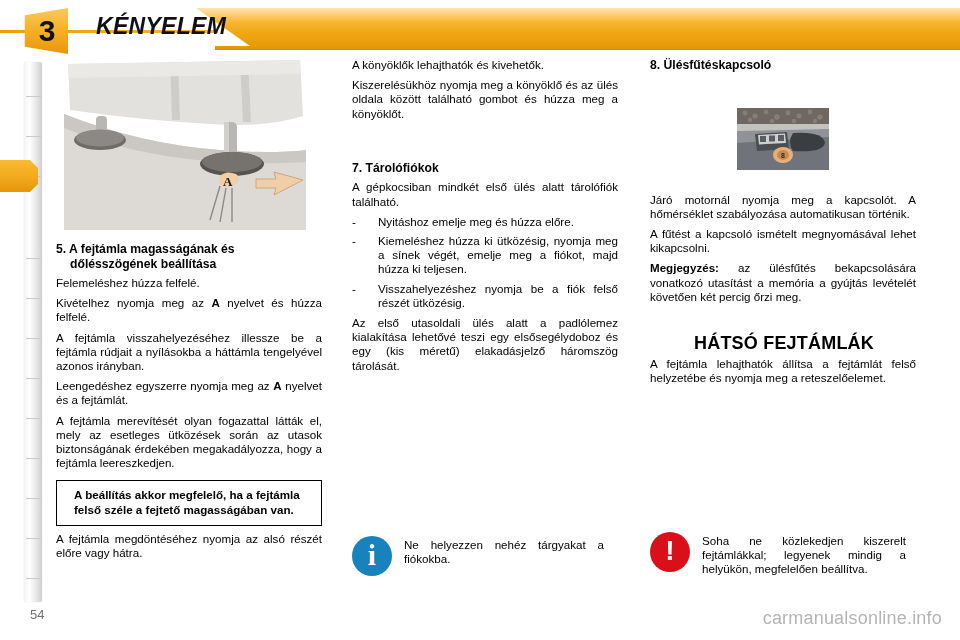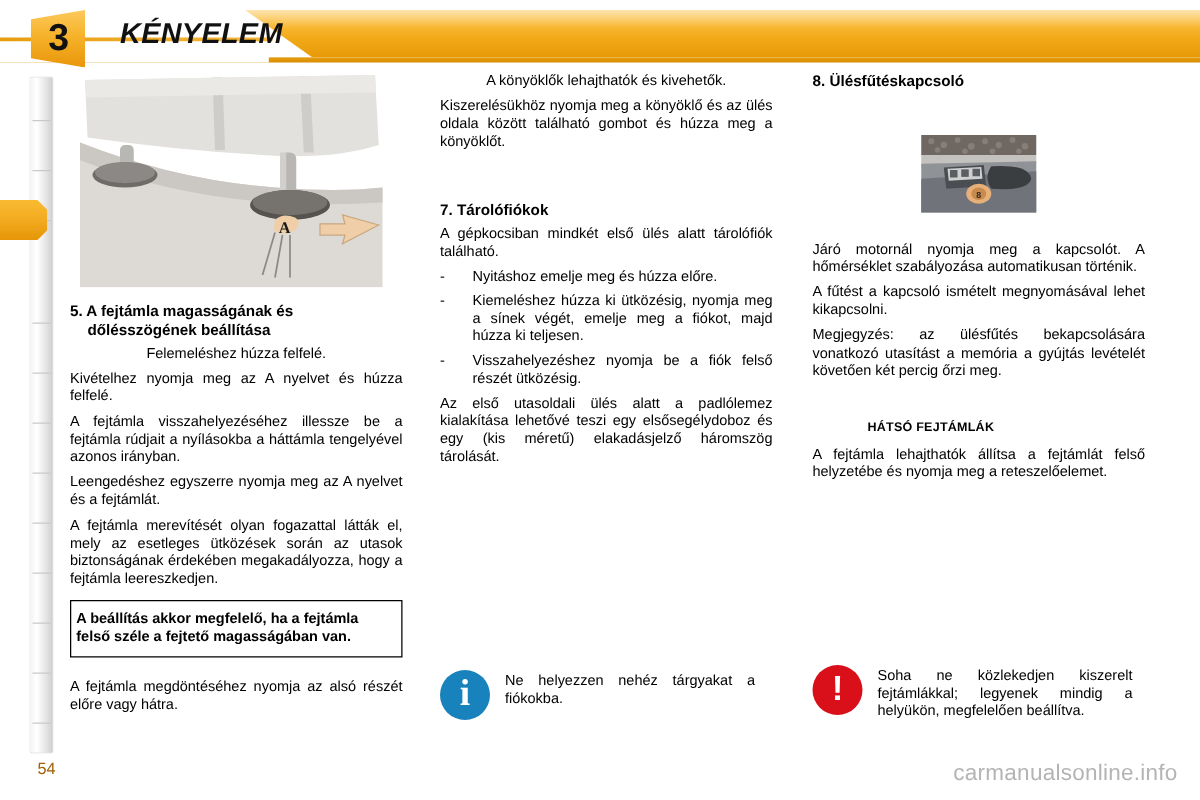--- a/index.html
+++ b/index.html
@@ -139,33 +139,33 @@
     font-size: 12.2px;
     font-weight: bold;
     margin: 0 0 5px 0;
     line-height: 14.5px;
   }
   h2.sec.hang {
     padding-left: 14px;
     text-indent: -14px;
   }
   h2.bigsec {
-    font-size: 10px;
+    font-size: 18px;
     font-weight: bold;
     margin: 0 0 7px 0;
     letter-spacing: 0.2px;
     padding-left: 44px;
   }
   p.body {
     margin: 0 0 6px 0;
     text-align: justify;
     hyphens: manual;
   }
   p.body.last { margin-bottom: 0; }
-  p.noj { text-align: center; }
+  p.noj { text-align: left; }
 
   ul.dashlist {
     list-style: none;
     margin: 0 0 6px 0;
     padding: 0;
   }
   ul.dashlist li {
     position: relative;
     padding-left: 26px;
     margin-bottom: 5px;
@@ -187,22 +187,22 @@
     margin: 0 0 12px 4px;
   }
   .photo-switch {
     width: 104px; height: 72px;
     margin: 30px auto 18px auto;
   }
 
   
   .notebox {
     border: 1.6px solid #000;
-    padding: 7px 9px 8px 4px;
-    margin: 10px 0 17px 0;
+    padding: 7px 9px 8px 17px;
+    margin: 10px 0 6px 0;
     font-weight: bold;
     line-height: 14.4px;
     font-size: 11.6px;
   }
   .notebox p { margin: 0; }
 
   
   .callout {
     position: absolute;
     display: flex;
@@ -235,31 +235,31 @@
     font-weight: bold;
     transform: translateY(-1px);
   }
   .icon-warn .glyph { font-family: "Liberation Sans", sans-serif; font-size: 28px; }
 
   
   .page-number {
     position: absolute;
     left: 30px; top: 607px;
     font-size: 13px;
-    color: #a16207;
+    color: #737373;
   }
   .watermark {
     position: absolute;
     right: 18px; top: 608px;
     font-size: 18px;
     color: #b4b4b4;
     letter-spacing: 0.2px;
   }
 
-  b { font-weight: normal; }
+  b { font-weight: bold; }
 </style>
 </head>
 <body>
 
 <div class="header">
   <div class="header-bar"></div>
   <div class="header-bar-shine"></div>
   <div class="header-underline"></div>
   <div class="header-notch"></div>
   <div class="header-notch2"></div>

